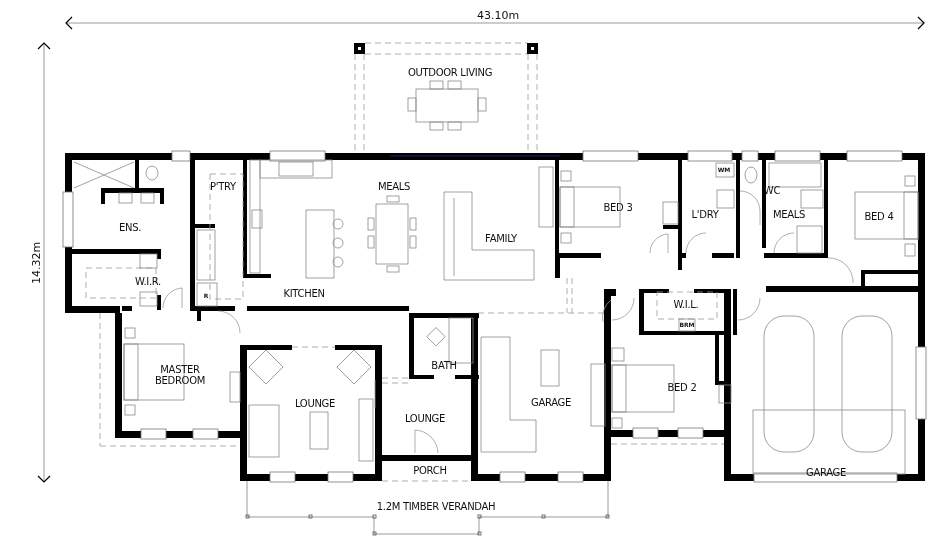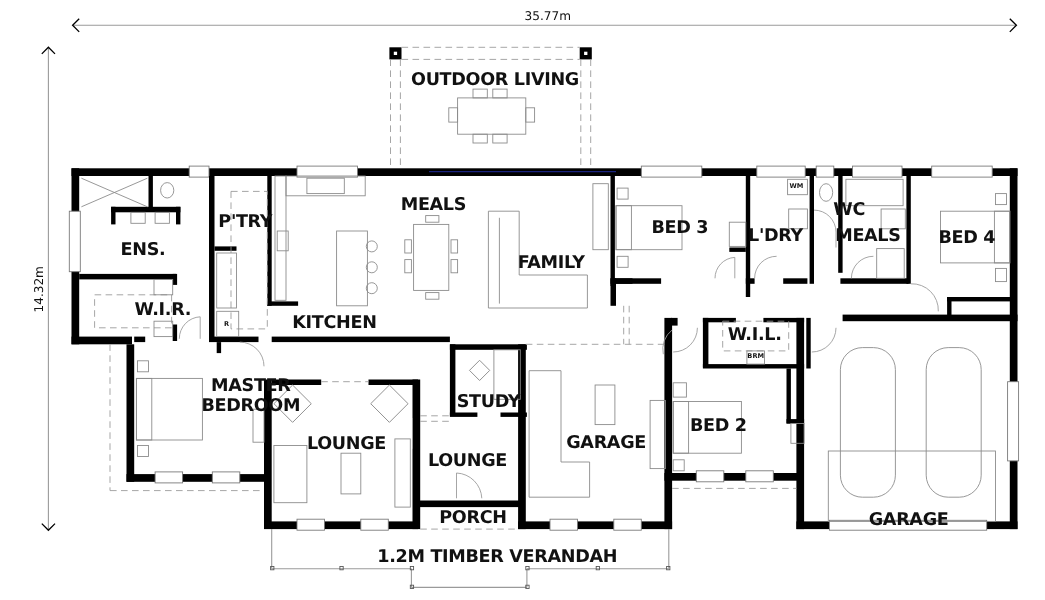--- a/index.html
+++ b/index.html
@@ -6,21 +6,21 @@
   body { width: 950px; height: 545px; overflow: hidden; position: relative; font-family: "Liberation Sans", sans-serif; }
   #plan { position: absolute; left: 0; top: 0; width: 950px; height: 545px; }
   .wall { fill: #000; }
   .furn { stroke: #8a8a8a; stroke-width: 0.8; fill: none; }
   .dash { stroke: #9a9a9a; stroke-width: 0.8; fill: none; stroke-dasharray: 6 4; }
   .dim { stroke: #9a9a9a; stroke-width: 1; fill: none; }
   .arrow { stroke: #000; stroke-width: 1.2; fill: none; }
   .win { fill: #fff; stroke: #777; stroke-width: 0.8; }
   .winline { stroke: #1a237e; stroke-width: 1; }
   .door { stroke: #9a9a9a; stroke-width: 0.8; fill: none; }
-  .lbl { position: absolute; font-family: "DejaVu Sans", sans-serif; font-size: 16px; color: #111; white-space: nowrap; transform: translate(-50%, -50%); letter-spacing: -0.3px; line-height: 1.1; text-align: center; font-weight: bold; }
+  .lbl { position: absolute; font-family: "DejaVu Sans", sans-serif; font-size: 10px; color: #111; white-space: nowrap; transform: translate(-50%, -50%); letter-spacing: -0.3px; line-height: 1.1; text-align: center; }
   .lbl.small { font-size: 6px; font-weight: bold; letter-spacing: 0; }
   .dimtxt { position: absolute; font-family: "DejaVu Sans", sans-serif; font-size: 11px; color: #111; transform: translate(-50%, -50%); white-space: nowrap; }
   .vert { transform: translate(-50%, -50%) rotate(-90deg); }
 </style>
 </head>
 <body>
 
 <svg id="plan" viewBox="0 0 950 545" xmlns="http://www.w3.org/2000/svg">
 
   <g>
@@ -289,42 +289,42 @@
 
     <rect class="dash" x="657" y="292" width="60" height="27"></rect>
     <rect class="furn" x="679" y="319" width="16" height="12"></rect>
 
     <rect class="furn" x="764" y="316" width="50" height="136" rx="20"></rect>
     <rect class="furn" x="842" y="316" width="50" height="136" rx="20"></rect>
     <rect class="furn" x="753" y="410" width="152" height="64"></rect>
   </g>
 </svg>
 
-<div class="dimtxt" style="left:498px; top:15px;">35.77m</div>
+<div class="dimtxt" style="left:498px; top:15px;">43.10m</div>
 <div class="dimtxt vert" style="left:36px; top:263px;">14.32m</div>
 
 <div class="lbl" style="left:450px; top:72px;">OUTDOOR LIVING</div>
 <div class="lbl" style="left:394px; top:186px;">MEALS</div>
 <div class="lbl" style="left:501px; top:238px;">FAMILY</div>
 <div class="lbl" style="left:304px; top:293px;">KITCHEN</div>
-<div class="lbl" style="left:223px; top:201px;">P'TRY</div>
+<div class="lbl" style="left:223px; top:186px;">P'TRY</div>
 <div class="lbl" style="left:130px; top:227px;">ENS.</div>
 <div class="lbl" style="left:116px; top:281px;margin-left:32px;">W.I.R.</div>
 <div class="lbl" style="left:618px; top:207px;text-align:center;">BED 3</div>
 <div class="lbl" style="left:705px; top:214px;">L'DRY</div>
 <div class="lbl" style="left:752px; top:190px;margin-left:20px;">WC</div>
 <div class="lbl" style="left:789px; top:214px;">MEALS</div>
 <div class="lbl" style="left:879px; top:216px;">BED 4</div>
-<div class="lbl" style="left:180px; top:359px; white-space:pre;margin-left:48px;">MASTER
+<div class="lbl" style="left:180px; top:375px; white-space:pre;">MASTER
 BEDROOM</div>
 <div class="lbl" style="left:315px; top:403px;">LOUNGE</div>
-<div class="lbl" style="left:444px; top:365px;">STUDY</div>
+<div class="lbl" style="left:444px; top:365px;">BATH</div>
 <div class="lbl" style="left:425px; top:418px;">LOUNGE</div>
 <div class="lbl" style="left:430px; top:470px;">PORCH</div>
 <div class="lbl" style="left:551px; top:402px;">GARAGE</div>
 <div class="lbl" style="left:686px; top:304px;">W.I.L.</div>
-<div class="lbl" style="left:653px; top:387px;text-align:center;">BED 2</div>
+<div class="lbl" style="left:682px; top:387px;text-align:center;">BED 2</div>
 <div class="lbl" style="left:826px; top:462px;margin-top:10px;">GARAGE</div>
-<div class="lbl" style="left:436px; top:506px;margin-left:16px;">1.2M TIMBER VERANDAH</div>
+<div class="lbl" style="left:436px; top:506px;">1.2M TIMBER VERANDAH</div>
 
 <div class="lbl small" style="left:724px; top:170px;">WM</div>
 <div class="lbl small" style="left:687px; top:325px;">BRM</div>
 <div class="lbl small" style="left:206px; top:296px;">R</div>
 
 </body></html>

